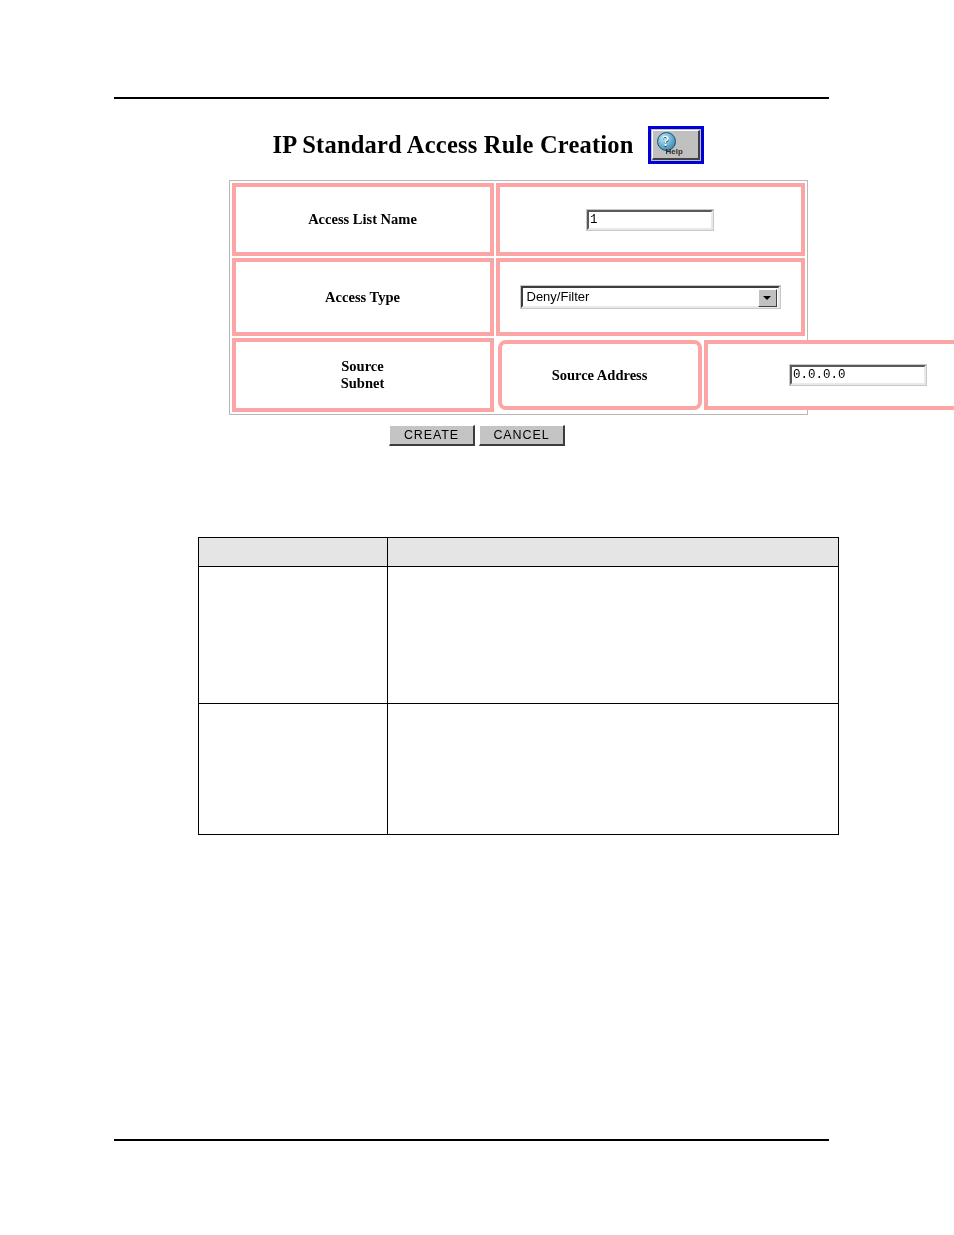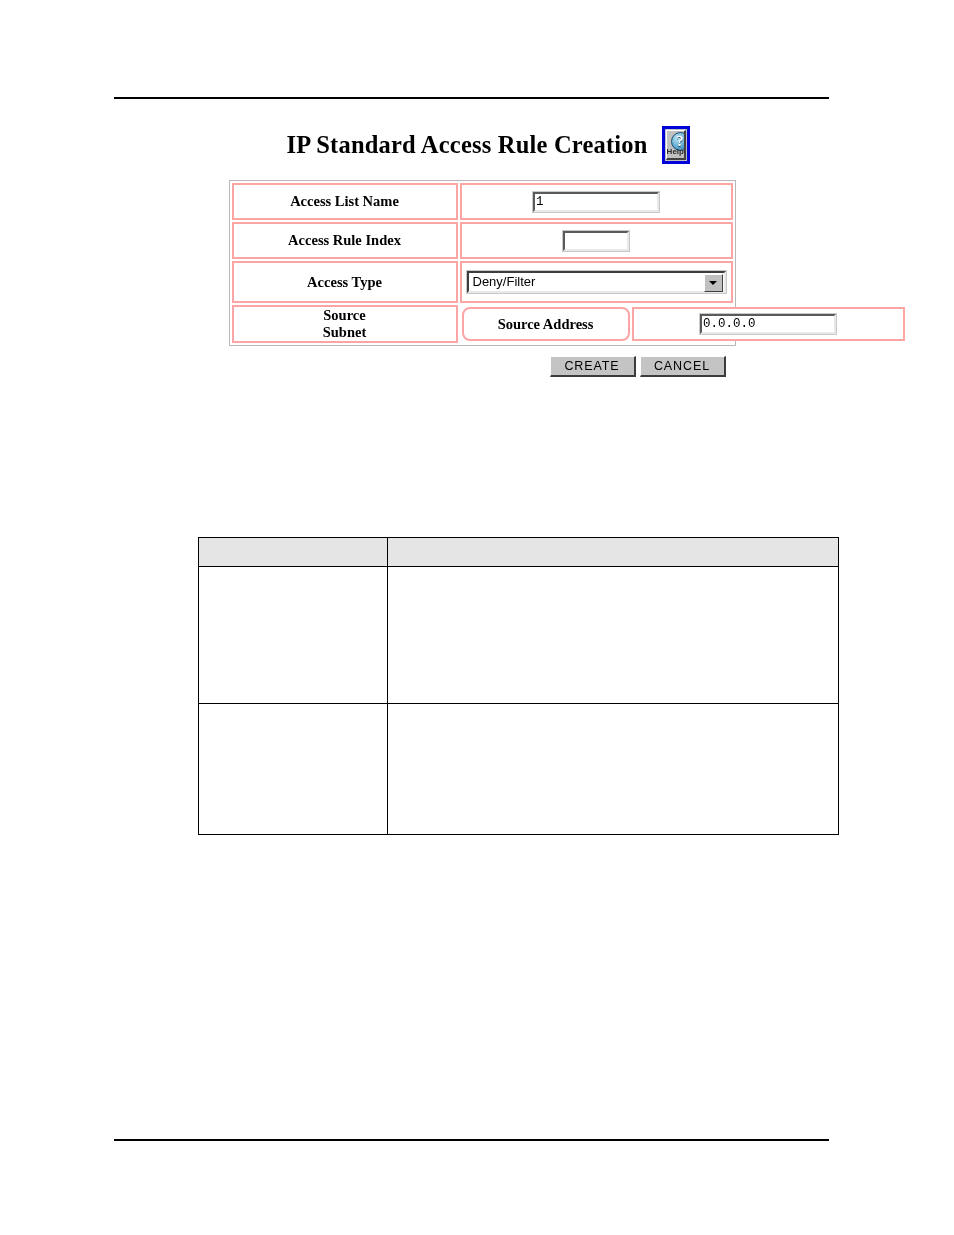--- a/index.html
+++ b/index.html
@@ -47,21 +47,21 @@
     font-family: "Liberation Serif", serif;
     font-weight: bold;
     font-size: 24.5px;
     letter-spacing: 0.2px;
     color: #000000;
     white-space: nowrap;
   }
 
   
   .help-btn {
-    width: 28px;
+    width: 56px;
     height: 38px;
     box-sizing: border-box;
     border: 3px solid #0000d8;
     background: #c0c0c0;
     padding: 0;
     position: relative;
     cursor: pointer;
     flex: 0 0 auto;
   }
   .help-inner {
@@ -116,23 +116,23 @@
   }
   table.form-table {
     border-collapse: separate;
     border-spacing: 2px;
     width: 497px;
     background: #ffffff;
     border: 1px solid #b8b8b8;
     table-layout: fixed;
   }
   table.form-table td {
-    border: 2px solid #fca5a5;
+    border: 4px solid #fca5a5;
     background: #ffffff;
-    padding: 0;
+    padding: 16px;
     vertical-align: middle;
   }
   .lbl {
     text-align: center;
     font-family: "Liberation Serif", serif;
     font-weight: bold;
     font-size: 14.5px;
     color: #000000;
     height: 33px;
     white-space: nowrap;
@@ -251,21 +251,21 @@
     border-left: 4px solid transparent;
     border-right: 4px solid transparent;
     border-top: 4px solid #000000;
   }
 
   
   .btn-row {
     margin: 10px auto 0 auto;
     width: 497px;
     display: flex;
-    justify-content: flex-end;
+    justify-content: center;
     gap: 4px;
   }
   .btn {
     box-sizing: border-box;
     min-width: 86px;
     height: 21px;
     padding: 0 10px;
     background: #c4c4c4;
     border-top: 1px solid #ffffff;
     border-left: 1px solid #ffffff;
@@ -333,26 +333,20 @@
   <div class="form-wrap">
     <table class="form-table">
       <tbody>
         <tr>
           <td class="col-label lbl">Access List Name</td>
           <td class="col-value val">
             <span class="tf tf-name">1</span>
           </td>
         </tr>
 
-        <tr>
-          <td class="col-label lbl">Access Rule Index</td>
-          <td class="col-value val">
-            <span class="tf tf-index"></span>
-          </td>
-        </tr>
 
         <tr>
           <td class="col-label lbl">Access Type</td>
           <td class="col-value val">
             <div class="sel">
               <span class="sel-text">Deny/Filter</span>
               <span class="sel-arrow"></span>
             </div>
           </td>
         </tr>

